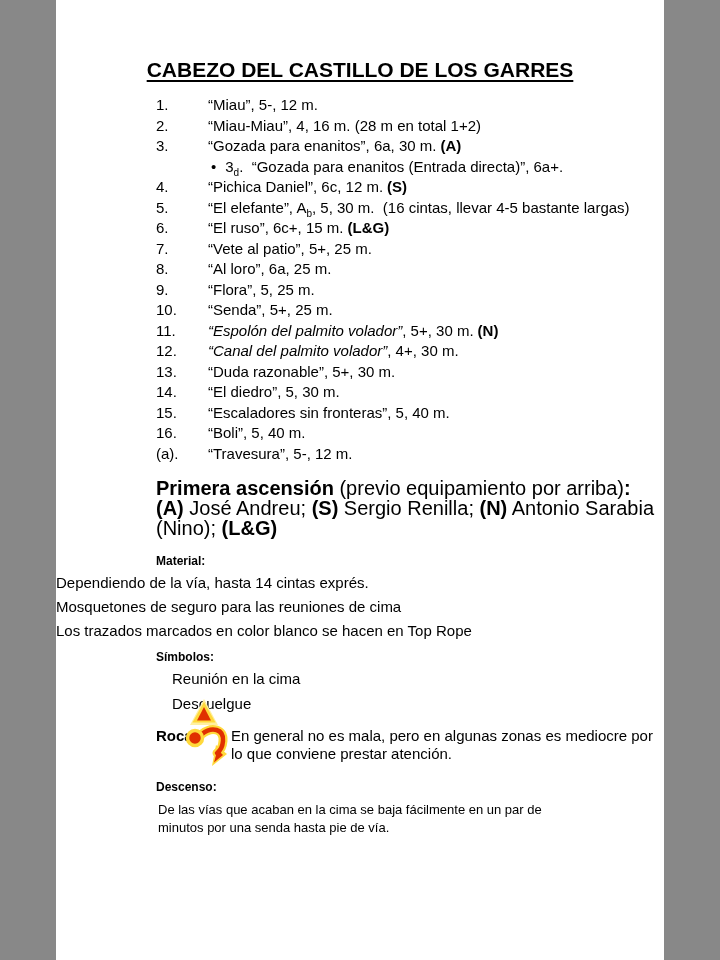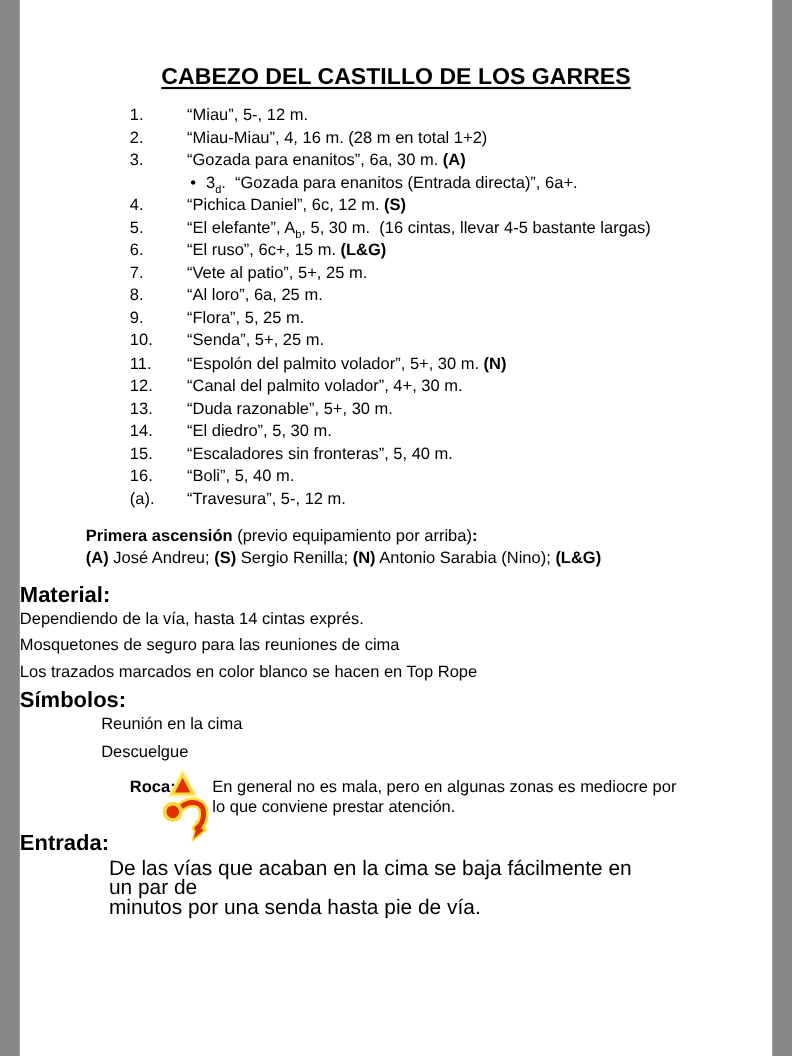--- a/index.html
+++ b/index.html
@@ -2,60 +2,60 @@
 <html><head>
 <meta charset="utf-8">
 <style>
   :root{
     --sym-red:#e03000;
     --sym-yellow:#ffd93b;
     --sym-yellow-glow:#fff0a0;
   }
   html,body{margin:0;padding:0;background:#888;}
   .page{
-    width:684px;height:960px;position:relative;margin:0 auto;
+    width:608px;height:960px;position:relative;margin:0 auto;
     background:#ffffff;color:#000000;
     font-family:"Liberation Sans", sans-serif;
     overflow:hidden;
   }
   .title{
     padding-top:57px;text-align:center;
     font-size:21px;font-weight:bold;line-height:25px;
   }
   .title .u{text-decoration:underline;text-decoration-thickness:2px;text-underline-offset:3px;}
 
   .route-list{margin-top:13px;padding-left:100px;width:545px;}
   .route-row{display:flex;font-size:15px;line-height:20.5px;}
   .route-num{width:40px;flex-shrink:0;}
   .route-text{flex:1;margin-left:12px;}
   .route-text .b{font-weight:bold;margin-left:4px;}
   .b{font-weight:bold;}
-  .it{}
+  .it{font-style:italic;}
   .bullet{margin-right:9px;margin-left:3px;}
   sub.rsub{font-size:10px;line-height:0;}
 
-  .fa{padding-left:60px;margin-top:14px;font-size:15px;width:545px;}
+  .fa{padding-left:100px;margin-top:14px;font-size:20px;width:545px;}
   .fa-line{line-height:20px;}
 
-  .sec-h{font-size:20px;font-weight:bold;line-height:20px;}
+  .sec-h{padding-left:100px;font-size:12px;font-weight:bold;line-height:20px;}
   .mat-h{margin-top:13px;}
   .mat-lines{}
   .mat-line{font-size:15px;line-height:24px;}
 
   .sym-h{margin-top:4px;}
-  .sym-items{padding-left:74px;}
+  .sym-items{padding-left:116px;}
   .sym-item{font-size:15px;line-height:24.5px;}
 
   .roca{display:flex;padding-left:100px;margin-top:11px;font-size:15px;}
   .roca-label{width:75px;flex-shrink:0;font-weight:bold;line-height:18px;}
   .roca-text{width:460px;}
   .roca-text div{line-height:18px;}
 
   .desc-h{margin-top:14px;}
-  .desc-p{padding-left:81px;margin-top:4px;width:485px;font-size:19px;}
+  .desc-p{padding-left:102px;margin-top:4px;width:485px;font-size:13px;}
   .desc-p div{line-height:18px;}
 
   .icon-triangle{position:absolute;left:134px;top:699px;}
   .icon-descuelgue{position:absolute;left:123px;top:721px;}
 </style>
 </head>
 <body>
 
 <div class="page">
 
@@ -171,19 +171,19 @@
   </svg>
 
   <div class="roca">
     <span class="roca-label">Roca:</span>
     <span class="roca-text">
       <div>En general no es mala, pero en algunas zonas es mediocre por</div>
       <div>lo que conviene prestar atención.</div>
     </span>
   </div>
 
-  <div class="sec-h desc-h">Entrada:</div>
+  <div class="sec-h desc-h">Descenso:</div>
   <div class="desc-p">
     <div>De las vías que acaban en la cima se baja fácilmente en un par de</div>
     <div>minutos por una senda hasta pie de vía.</div>
   </div>
 
 </div>
 
 </body></html>

